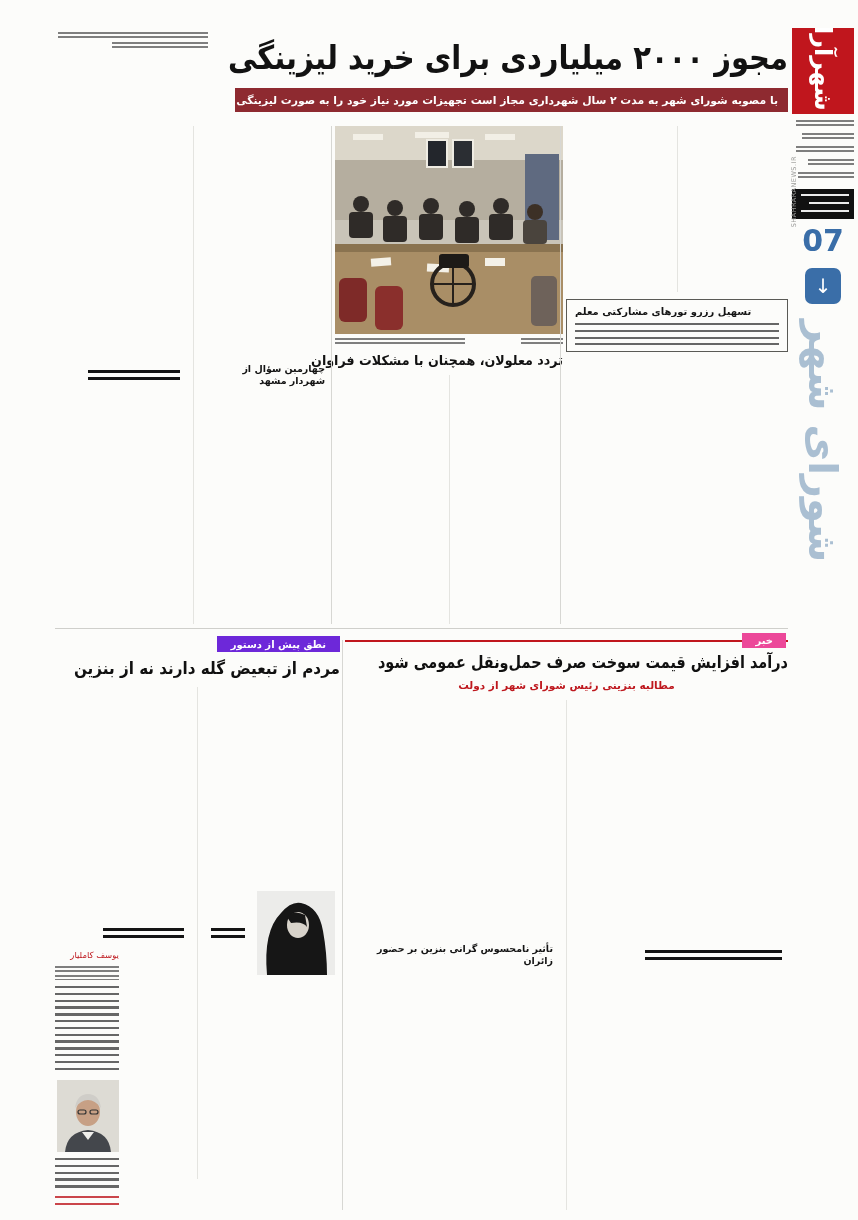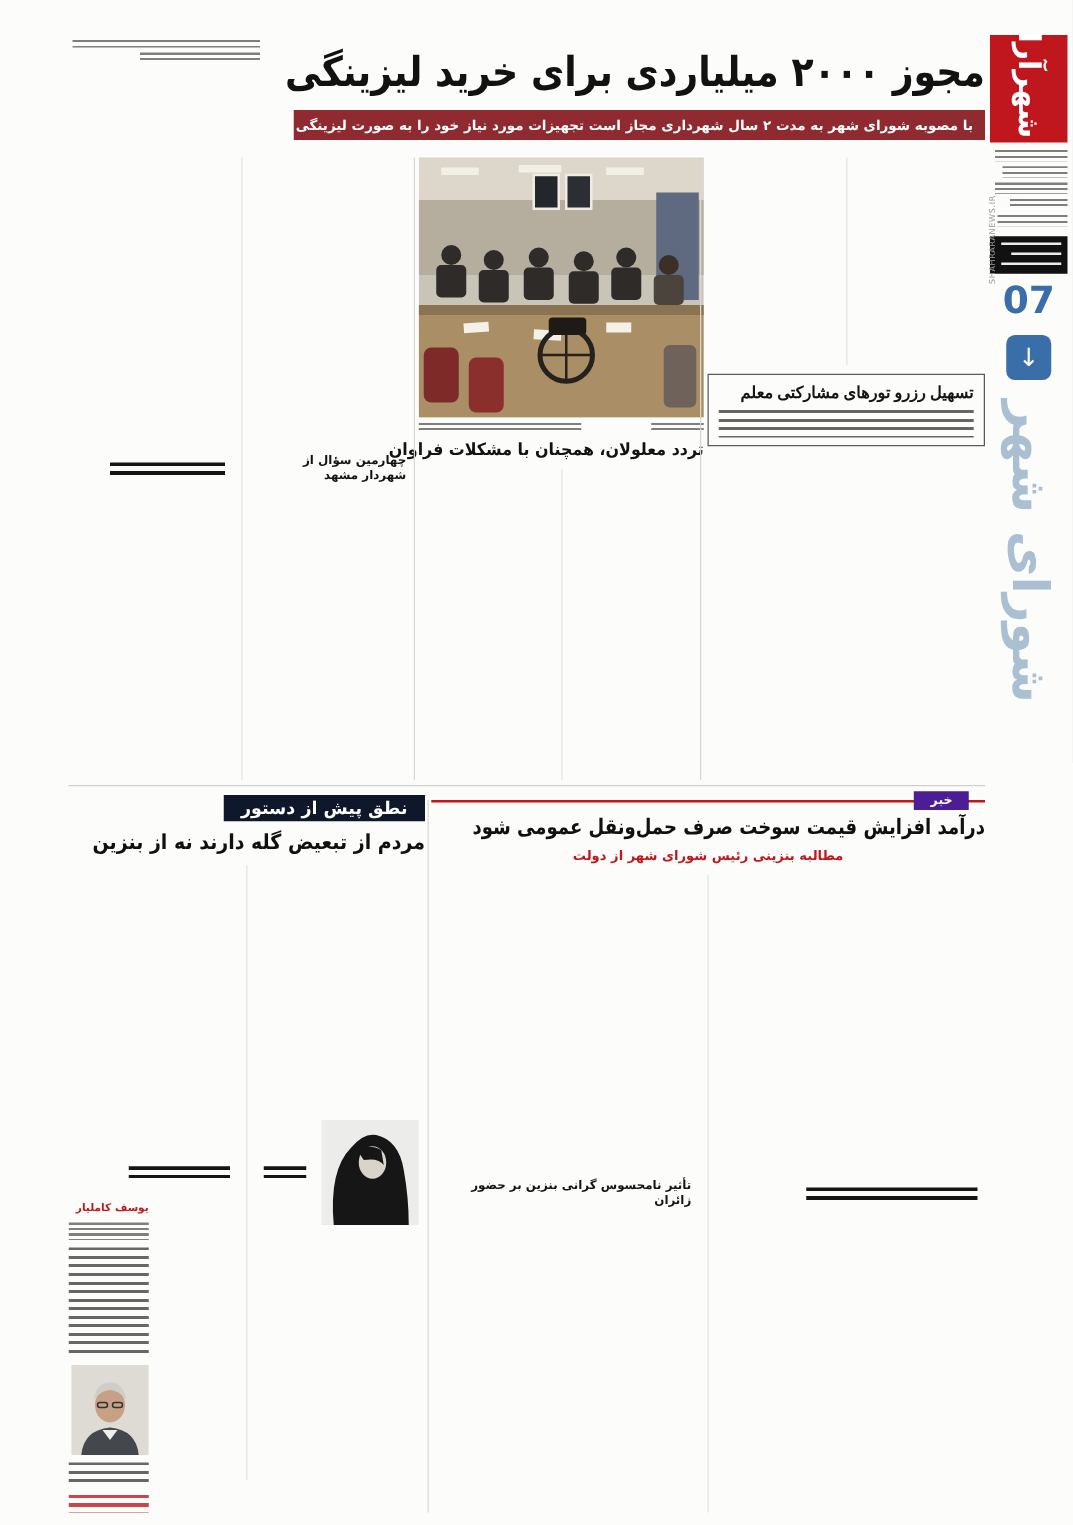--- a/index.html
+++ b/index.html
@@ -27,44 +27,44 @@
   .pagenum{font-size:30px;font-weight:bold;color:#3a6ea8;text-align:center;margin-top:4px;font-family:"DejaVu Sans",sans-serif;direction:ltr;}
   .arrow-box{width:36px;height:36px;background:#3a6ea8;border-radius:7px;color:#fff;display:flex;align-items:center;justify-content:center;font-size:20px;margin:10px auto 0;}
   .section-vert{writing-mode:vertical-rl;font-size:40px;font-weight:bold;color:#aabfd2;margin:16px auto 0;letter-spacing:2px;}
   .site-vert{position:absolute;left:-2px;top:128px;writing-mode:vertical-rl;transform:rotate(180deg);font-size:6.5px;color:#9a9a98;letter-spacing:.5px;direction:ltr;}
 
   
   .h-lead{margin:0;font-weight:bold;font-size:33px;color:#121212;text-align:right;white-space:nowrap;transform:scaleX(.88);transform-origin:right;letter-spacing:-1px;}
   .deck-bar{margin-top:11px;height:24px;background:#8e2a30;color:#fff;display:flex;align-items:center;padding:0 10px;font-size:10.8px;font-weight:bold;letter-spacing:-.2px;white-space:nowrap;overflow:hidden;}
 
   .inbox{border:1px solid #5a5a56;padding:6px 8px;display:flex;flex-direction:column;gap:6px;}
-  .inbox .t{font-size:13px;font-weight:bold;color:#141414;text-align:right;white-space:nowrap;overflow:hidden;font-family:Liberation Serif, serif;}
+  .inbox .t{font-size:10px;font-weight:bold;color:#141414;text-align:left;white-space:nowrap;overflow:hidden;}
 
   .red-subhead{font-size:10px;font-weight:bold;color:#be181e;line-height:1.3;}
   .bold-subhead{font-size:9.5px;font-weight:bold;color:#141414;line-height:1.3;}
 
   .photo-frame{width:100%;display:block;}
   .caption-row{display:flex;justify-content:space-between;margin-top:4px;}
 
   .h-mid{margin:0 0 7px;font-size:13.5px;font-weight:bold;color:#121212;white-space:nowrap;transform:scaleX(.94);transform-origin:right;}
 
   
   .art-fuel{border-top:2px solid #c0161d;padding-top:8px;}
-  .tag{position:absolute;top:-9px;left:auto;right:13px;background:#4c1d95;color:#fff;font-size:10px;font-weight:bold;padding:2px 13px;}
+  .tag{position:absolute;top:-9px;left:auto;right:2px;background:#ec4899;color:#fff;font-size:10px;font-weight:bold;padding:2px 13px;}
   .byline{font-size:8.5px;color:#444;text-align:center;}
   .h-fuel{margin:2px 0 0;font-size:17px;font-weight:bold;color:#101010;white-space:nowrap;transform:scaleX(.85);transform-origin:right;letter-spacing:-.5px;}
   .deck-fuel{color:#be181e;font-size:10.5px;font-weight:bold;text-align:center;margin:7px 0 9px;}
   .prow{display:flex;gap:5px;align-items:flex-start;}
 
   
-  .kicker-box{background:#0f172a;color:#fff;font-size:14px;font-weight:bold;padding:2.5px 14px;width:fit-content;}
+  .kicker-box{background:#6d28d9;color:#fff;font-size:10px;font-weight:bold;padding:2.5px 14px;width:fit-content;}
   .h-speech{margin:7px 0 9px;font-size:16.5px;font-weight:bold;color:#101010;white-space:nowrap;transform:scaleX(.92);transform-origin:right;letter-spacing:-.5px;}
 
   .sidebar-quote{position:absolute;left:0;top:314px;width:66px;height:260px;background:#fcfcfa;display:flex;flex-direction:column;gap:6px;padding-right:2px;box-sizing:border-box;}
-  .sq-name{font-size:8.5px;font-weight:bold;color:#be181e;margin-top:12px;}
+  .sq-name{font-size:8.5px;font-weight:normal;color:#be181e;}
 
   .vrule{position:absolute;width:1px;background:#d7d7d3;}
   .hrule{position:absolute;height:1px;background:#cfcfcb;}
 </style>
 </head>
 <body>
 
 <div class="page">
 
   <div class="mod" style="left:792px;top:28px;width:62px;height:560px;">

